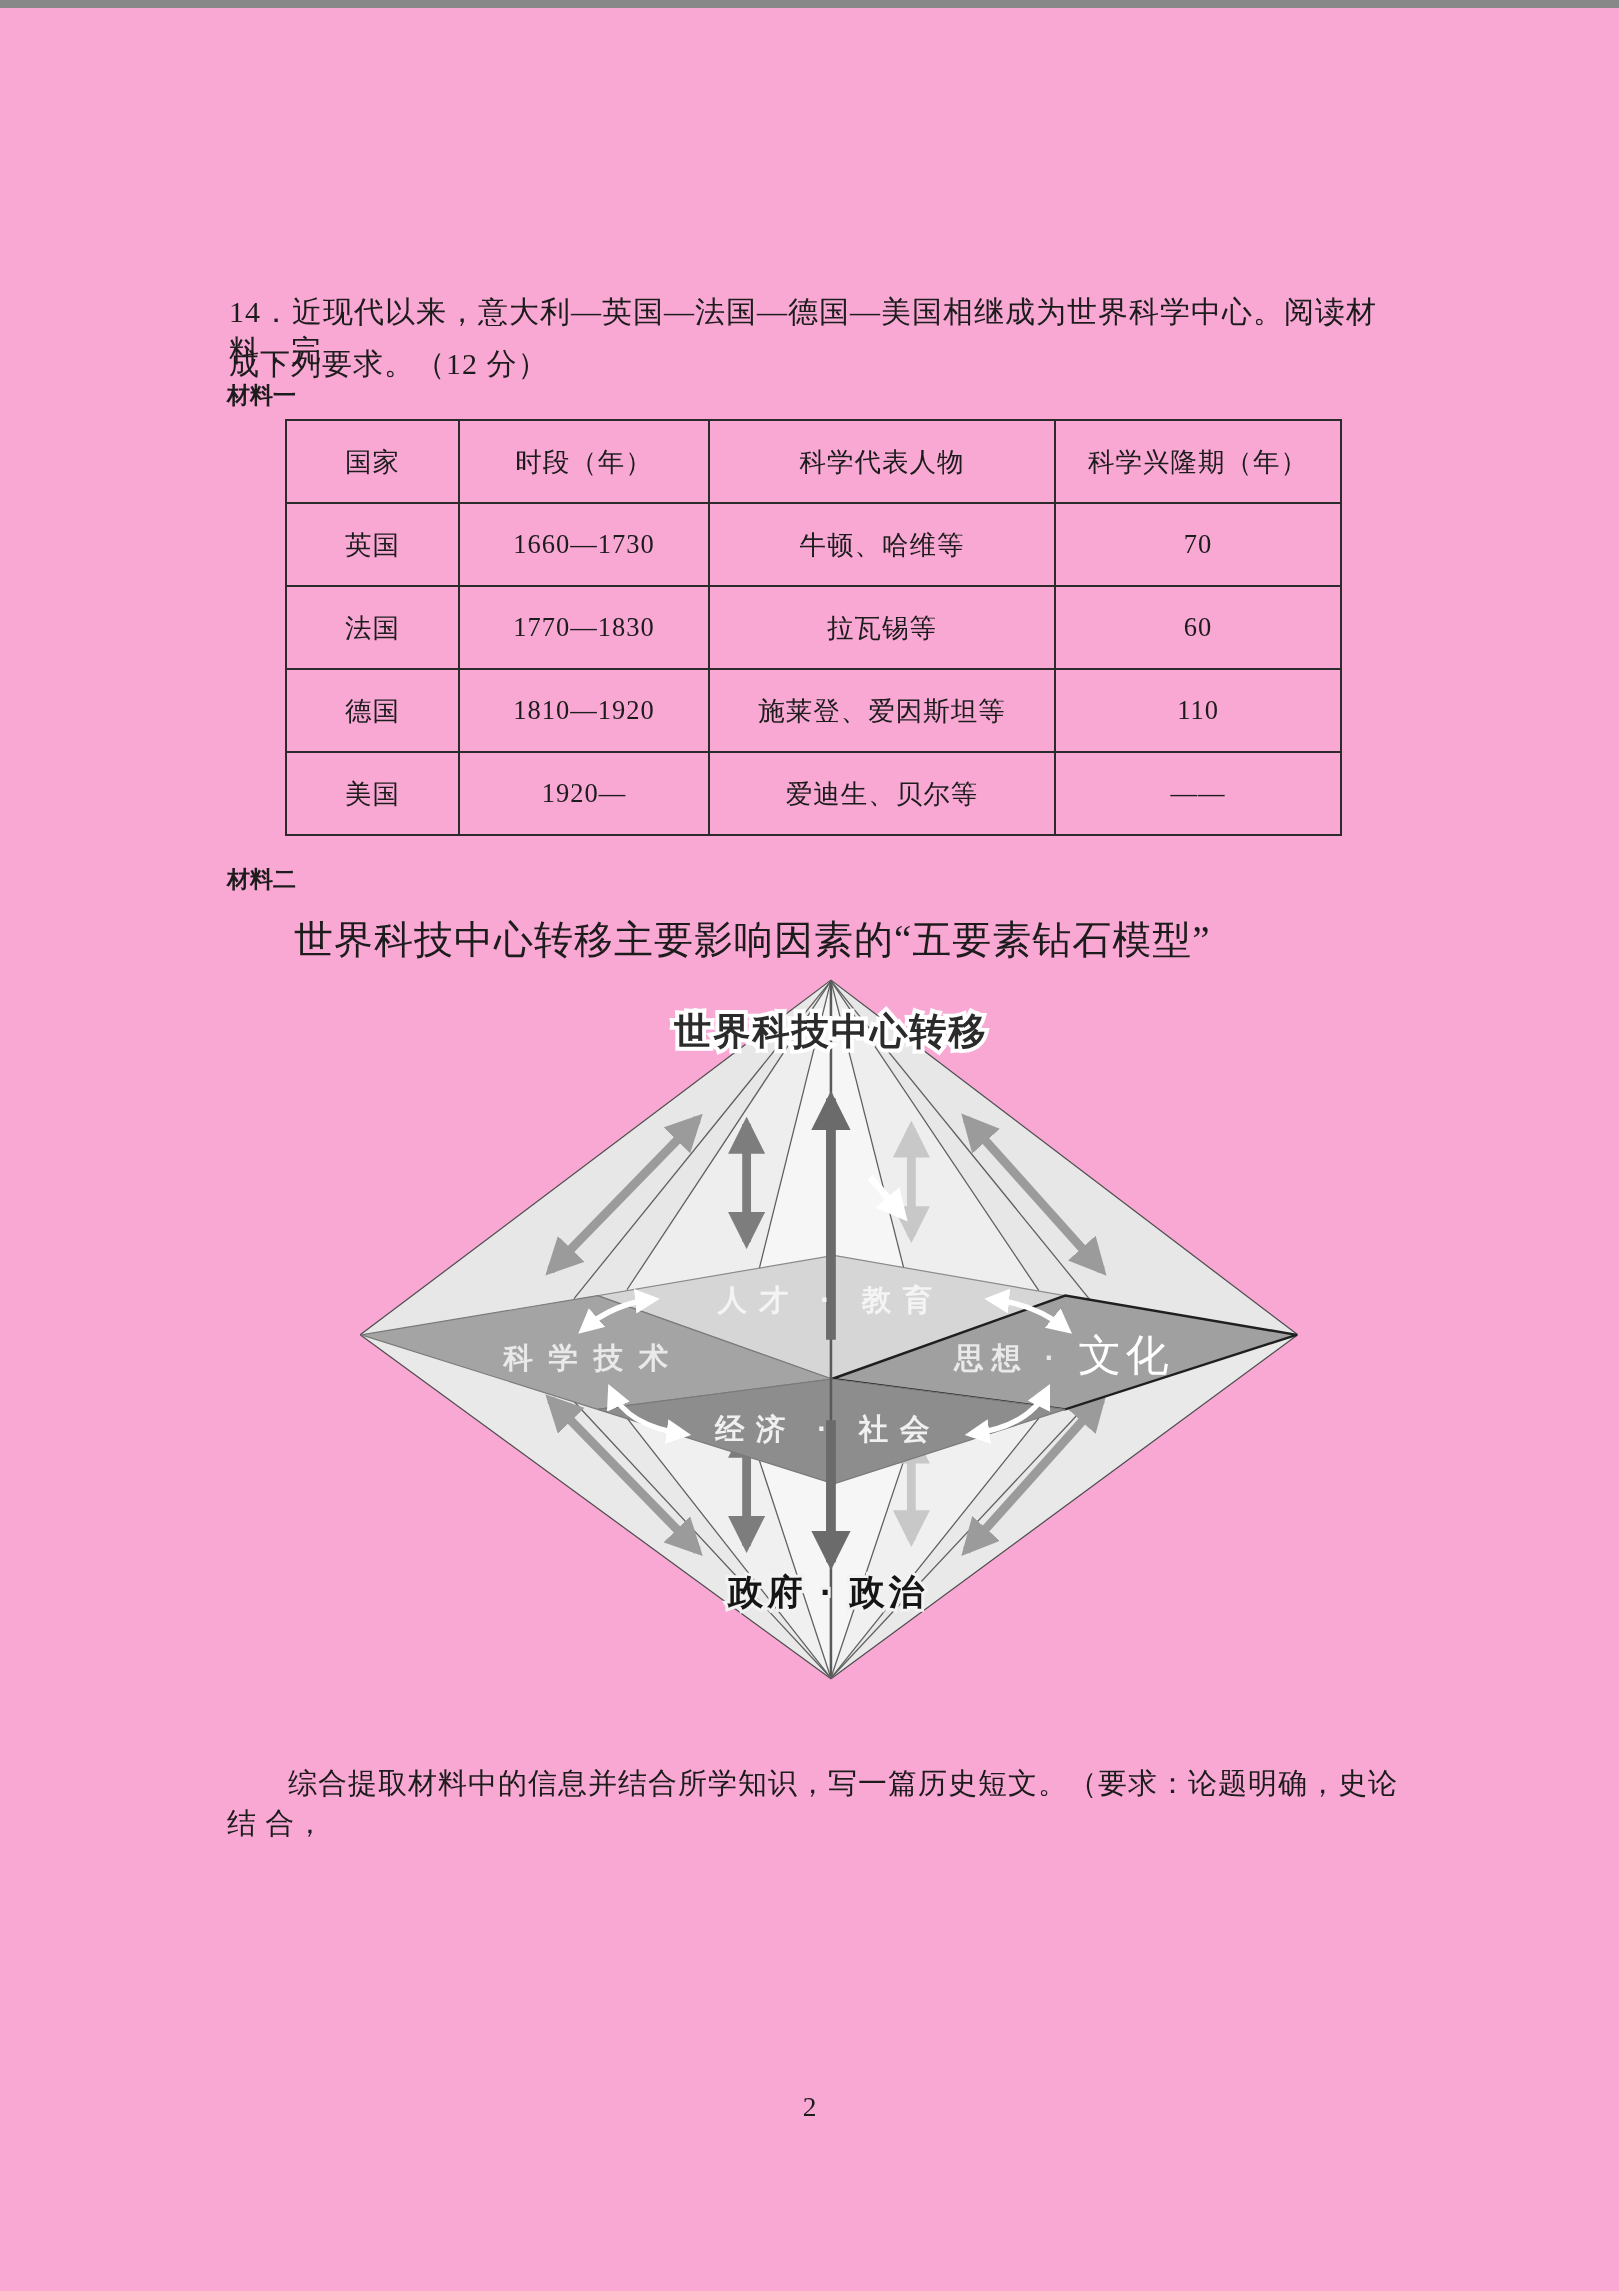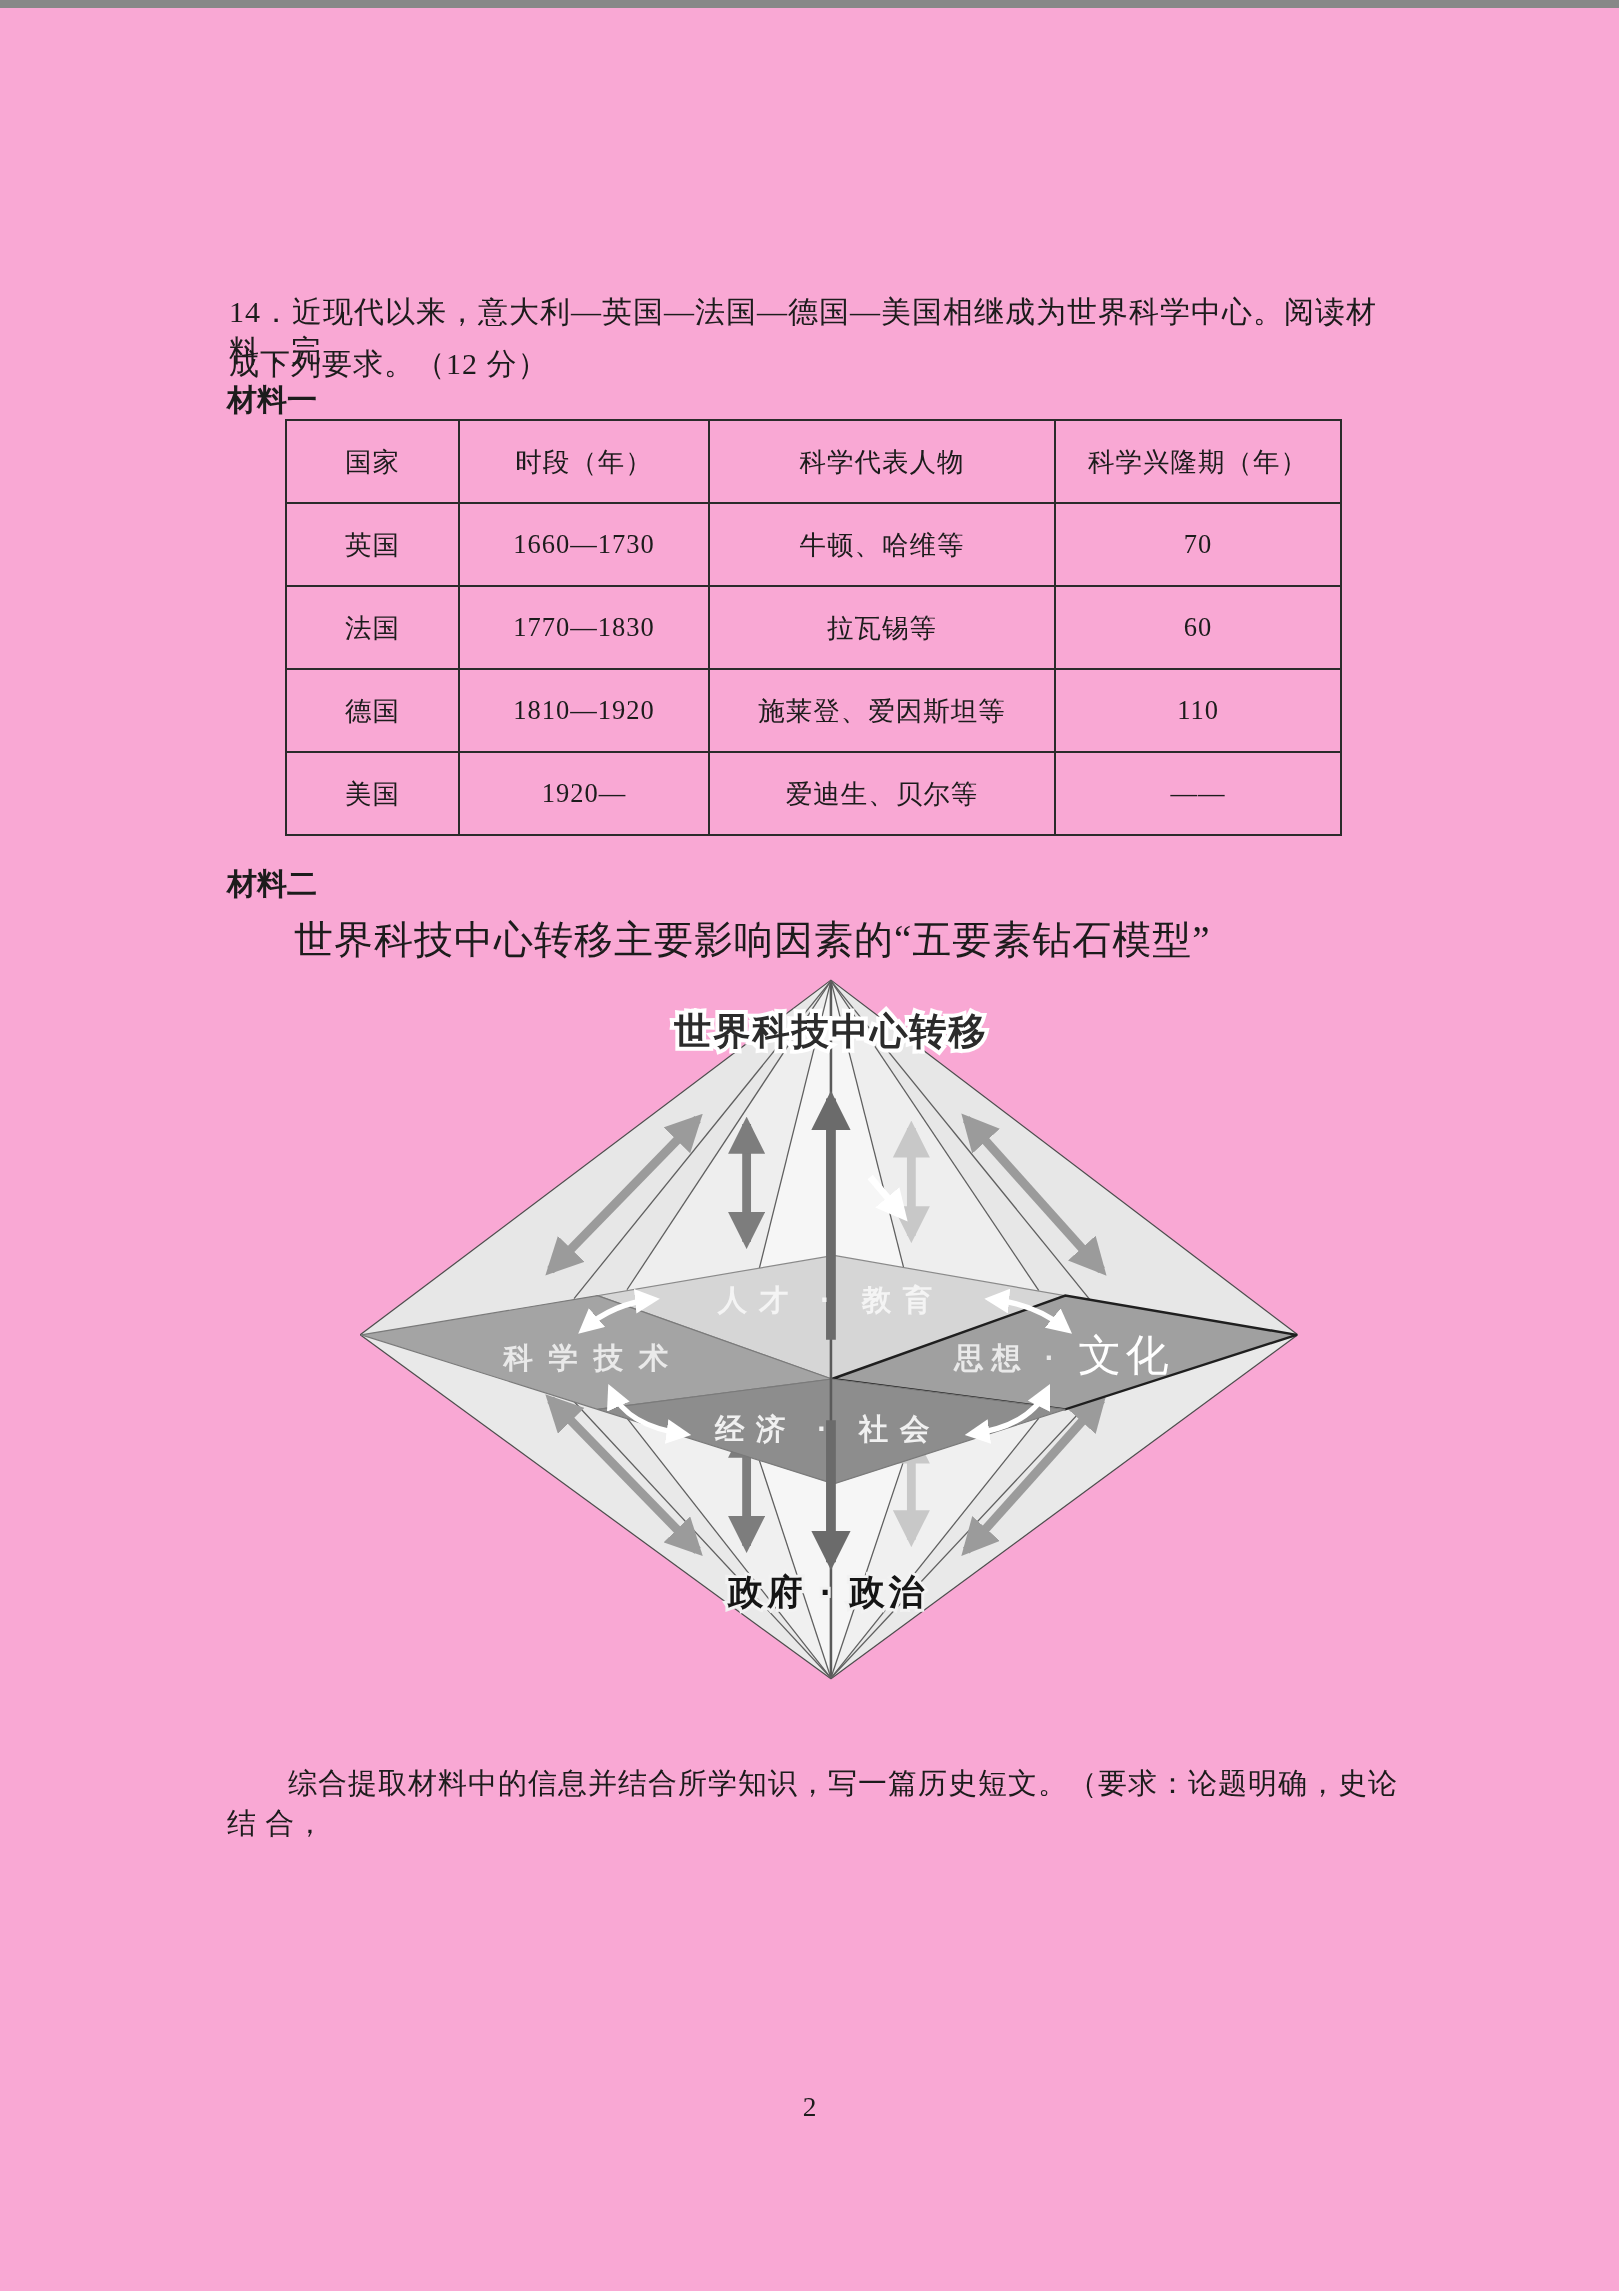--- a/index.html
+++ b/index.html
@@ -12,21 +12,21 @@
     color:#1c1c1c;
     overflow:hidden;
   }
   .qline{
     position:absolute;left:229px;width:1181px;
     font-size:30px;line-height:39px;letter-spacing:1px;
   }
   .mat-label{
     position:absolute;left:227px;
     font-family:"Liberation Sans","DejaVu Sans",sans-serif;
-    font-weight:bold;font-size:30px;
+    font-weight:bold;font-size:23px;
   }
   .tbl-wrap{position:absolute;left:285px;top:411px;width:1057px;}
   table{width:100%;border-collapse:collapse;table-layout:fixed;}
   td,th{
     border:2px solid #2b2b2b;height:65px;text-align:center;
     font-size:26.5px;font-weight:normal;letter-spacing:1px;color:#1c1c1c;
     vertical-align:middle;padding:8px;
   }
   .caption{position:absolute;left:294px;top:905px;font-size:39px;letter-spacing:1px;}
   .diagram-svg{position:absolute;left:323px;top:961px;}

